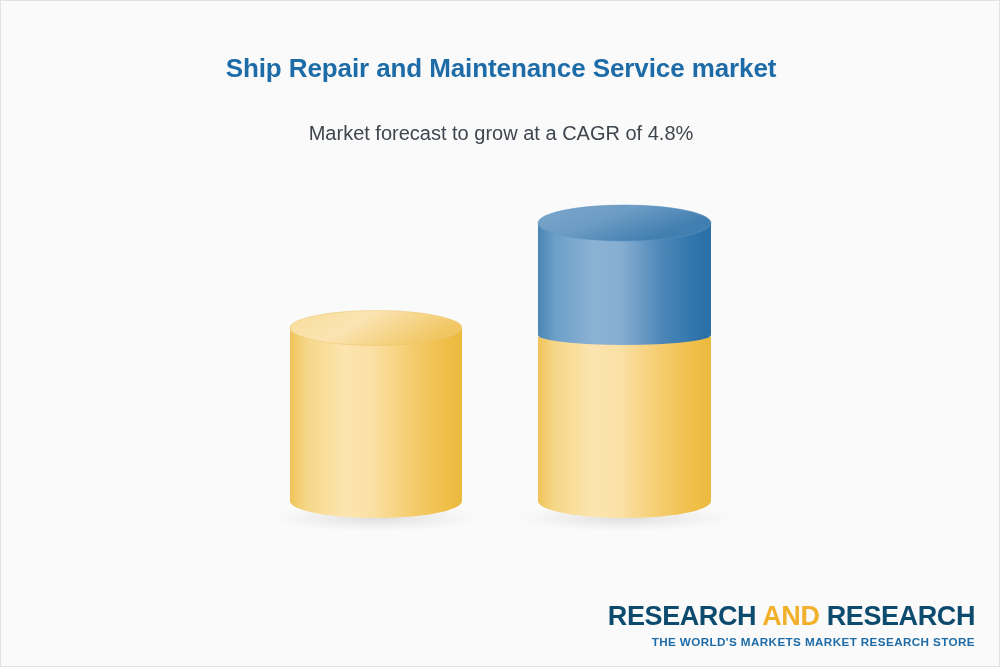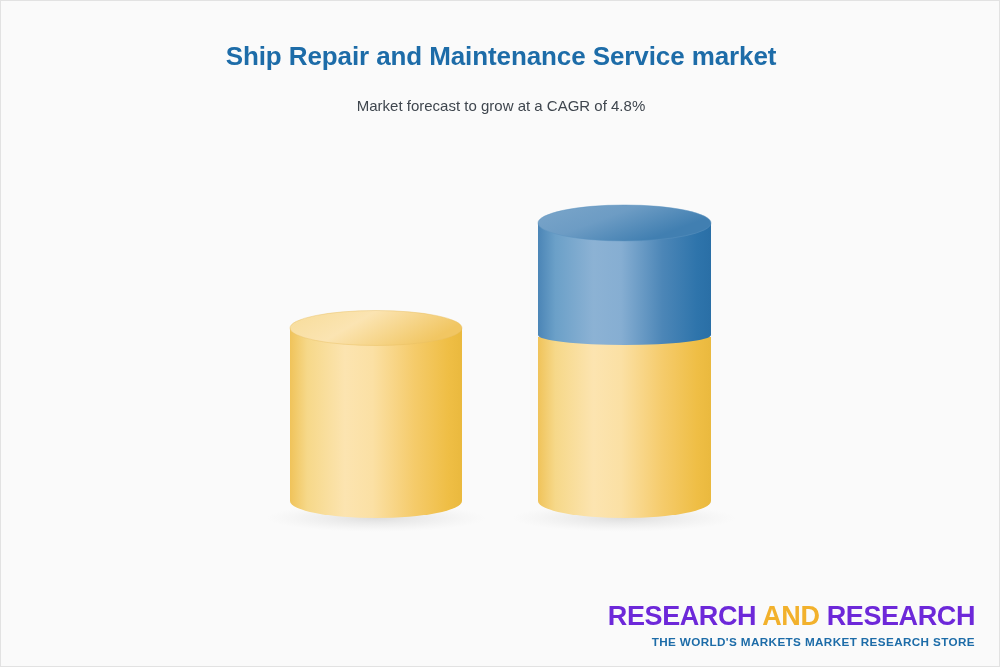--- a/index.html
+++ b/index.html
@@ -29,24 +29,24 @@
     left: 0;
     width: 1000px;
     text-align: center;
   }
   .chart-title {
     font-size: 26px;
     font-weight: bold;
     color: #1d6ca8;
     letter-spacing: -0.1px;
     line-height: 1.2;
-    margin: 4px;
+    margin: 16px;
   }
   .chart-subtitle {
-    font-size: 15px;
+    font-size: 20px;
     font-weight: normal;
     color: #3f464e;
     margin: 0;
     padding-top: 21px;
     line-height: 1.2;
   }
 
   
   .plot {
     position: absolute;
@@ -89,21 +89,21 @@
     top: 602px;
     text-align: right;
   }
   .logo-main {
     font-size: 27px;
     font-weight: bold;
     letter-spacing: -0.4px;
     line-height: 1;
     white-space: nowrap;
   }
-  .logo-research, .logo-markets { color: #6d28d9; }
+  .logo-research, .logo-markets { color: #0c4a6e; }
   .logo-and { color: #f2b12c; margin-top: 24px; }
   .logo-tagline {
     font-size: 11.7px;
     font-weight: bold;
     color: #1d6ca8;
     letter-spacing: 0.38px;
     padding-top: 5px;
     white-space: nowrap;
   }
 </style>

